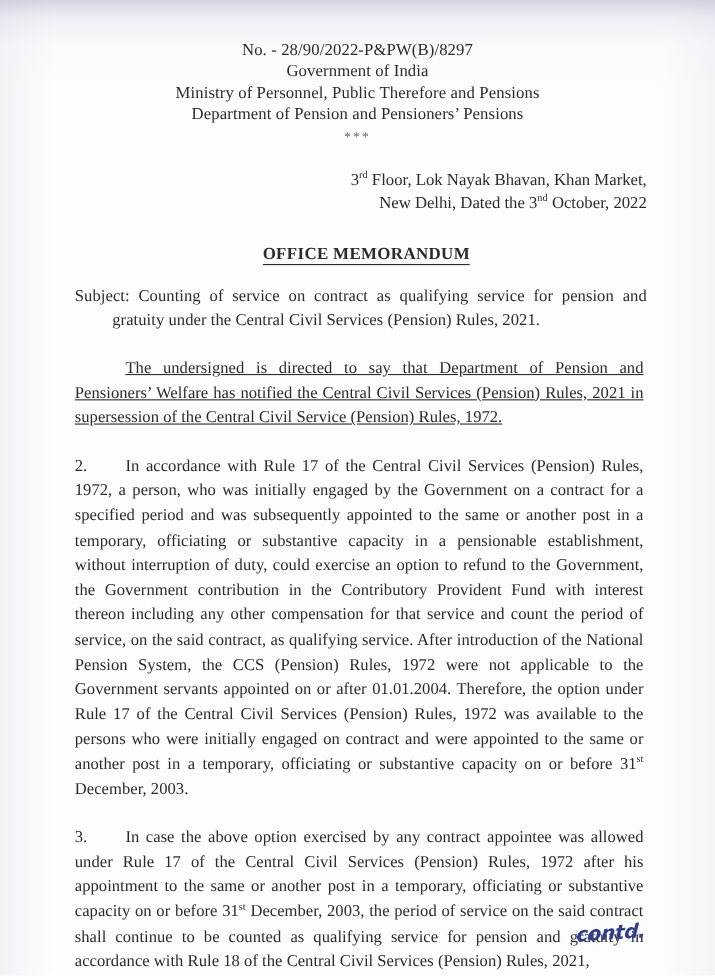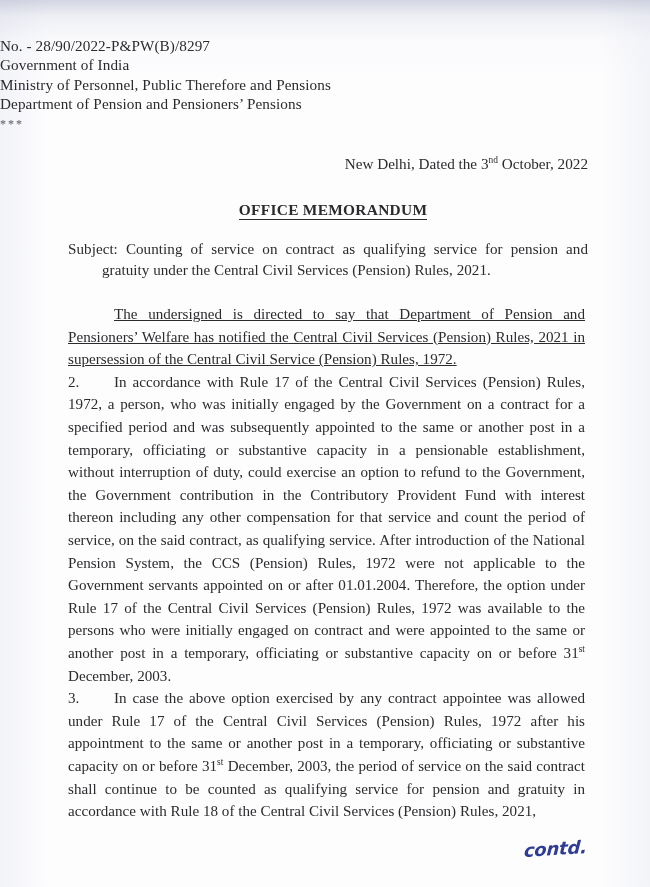--- a/index.html
+++ b/index.html
@@ -37,20 +37,21 @@
   }
 
   .sheet {
     position: absolute;
     inset: 0;
     padding: 0;
   }
 
   
   .head {
+    text-align: center;
     font-size: 15.2px;
     line-height: 19.4px;
     padding-top: 36px;
     letter-spacing: 0.1px;
   }
   .head .ln { display: block; white-space: nowrap; }
   .stars {
     display: block;
     font-size: 12px;
     letter-spacing: 2px;
@@ -100,20 +101,21 @@
     letter-spacing: 0.05px;
   }
 
   
   .body {
     margin: 0 65px 0 68px;
     font-size: 15.1px;
     line-height: 22.6px;
   }
   .para {
+    margin-top: 21px;
     text-align: justify;
     text-justify: inter-word;
     letter-spacing: 0.02px;
   }
   .para.first { margin-top: 22px; text-indent: 46px; text-decoration: underline; }
   .para .num {
     display: inline-block;
     width: 46px;
   }
 
@@ -140,20 +142,21 @@
 
   <div class="head">
     <span class="ln">No. - 28/90/2022-P&amp;PW(B)/8297</span>
     <span class="ln">Government of India</span>
     <span class="ln">Ministry of Personnel, Public Therefore and Pensions</span>
     <span class="ln">Department of Pension and Pensioners’ Pensions</span>
     <span class="stars">***</span>
   </div>
 
   <div class="addr">
+    <span class="ln"><span>3</span><sup>rd</sup><span> Floor, Lok Nayak Bhavan, Khan  Market,</span></span>
     <span class="ln"><span>New Delhi, Dated the   3</span><sup>nd</sup><span>   October, 2022</span></span>
   </div>
 
   <div class="title">
     <span>OFFICE MEMORANDUM</span>
   </div>
 
   <div class="subject">Subject: Counting of service on contract as qualifying service for pension and gratuity under the Central Civil Services (Pension) Rules, 2021.</div>
 
   <div class="body">

